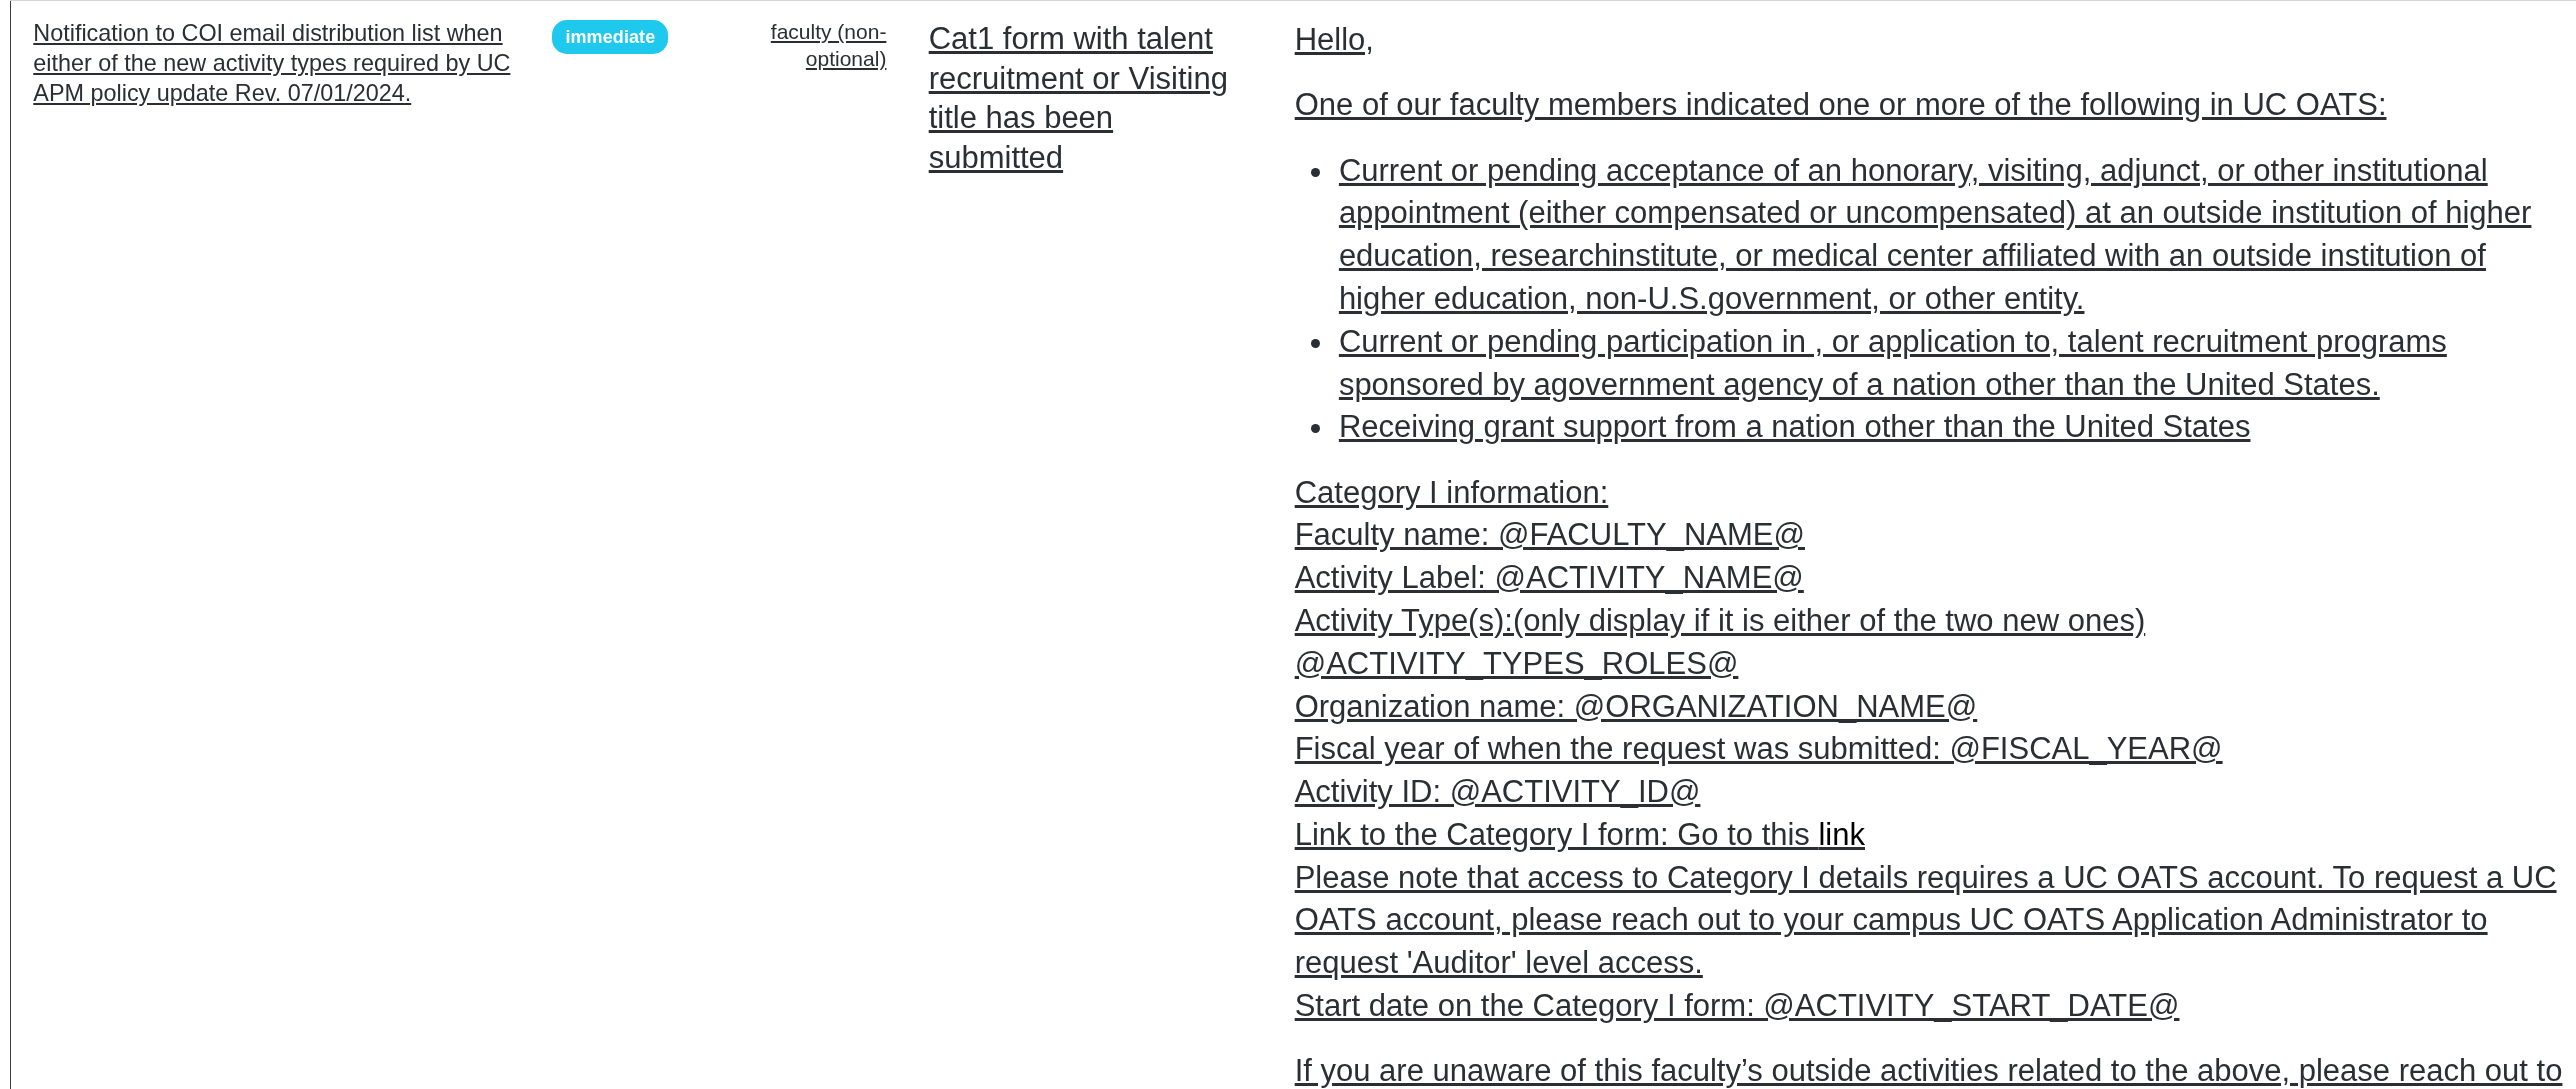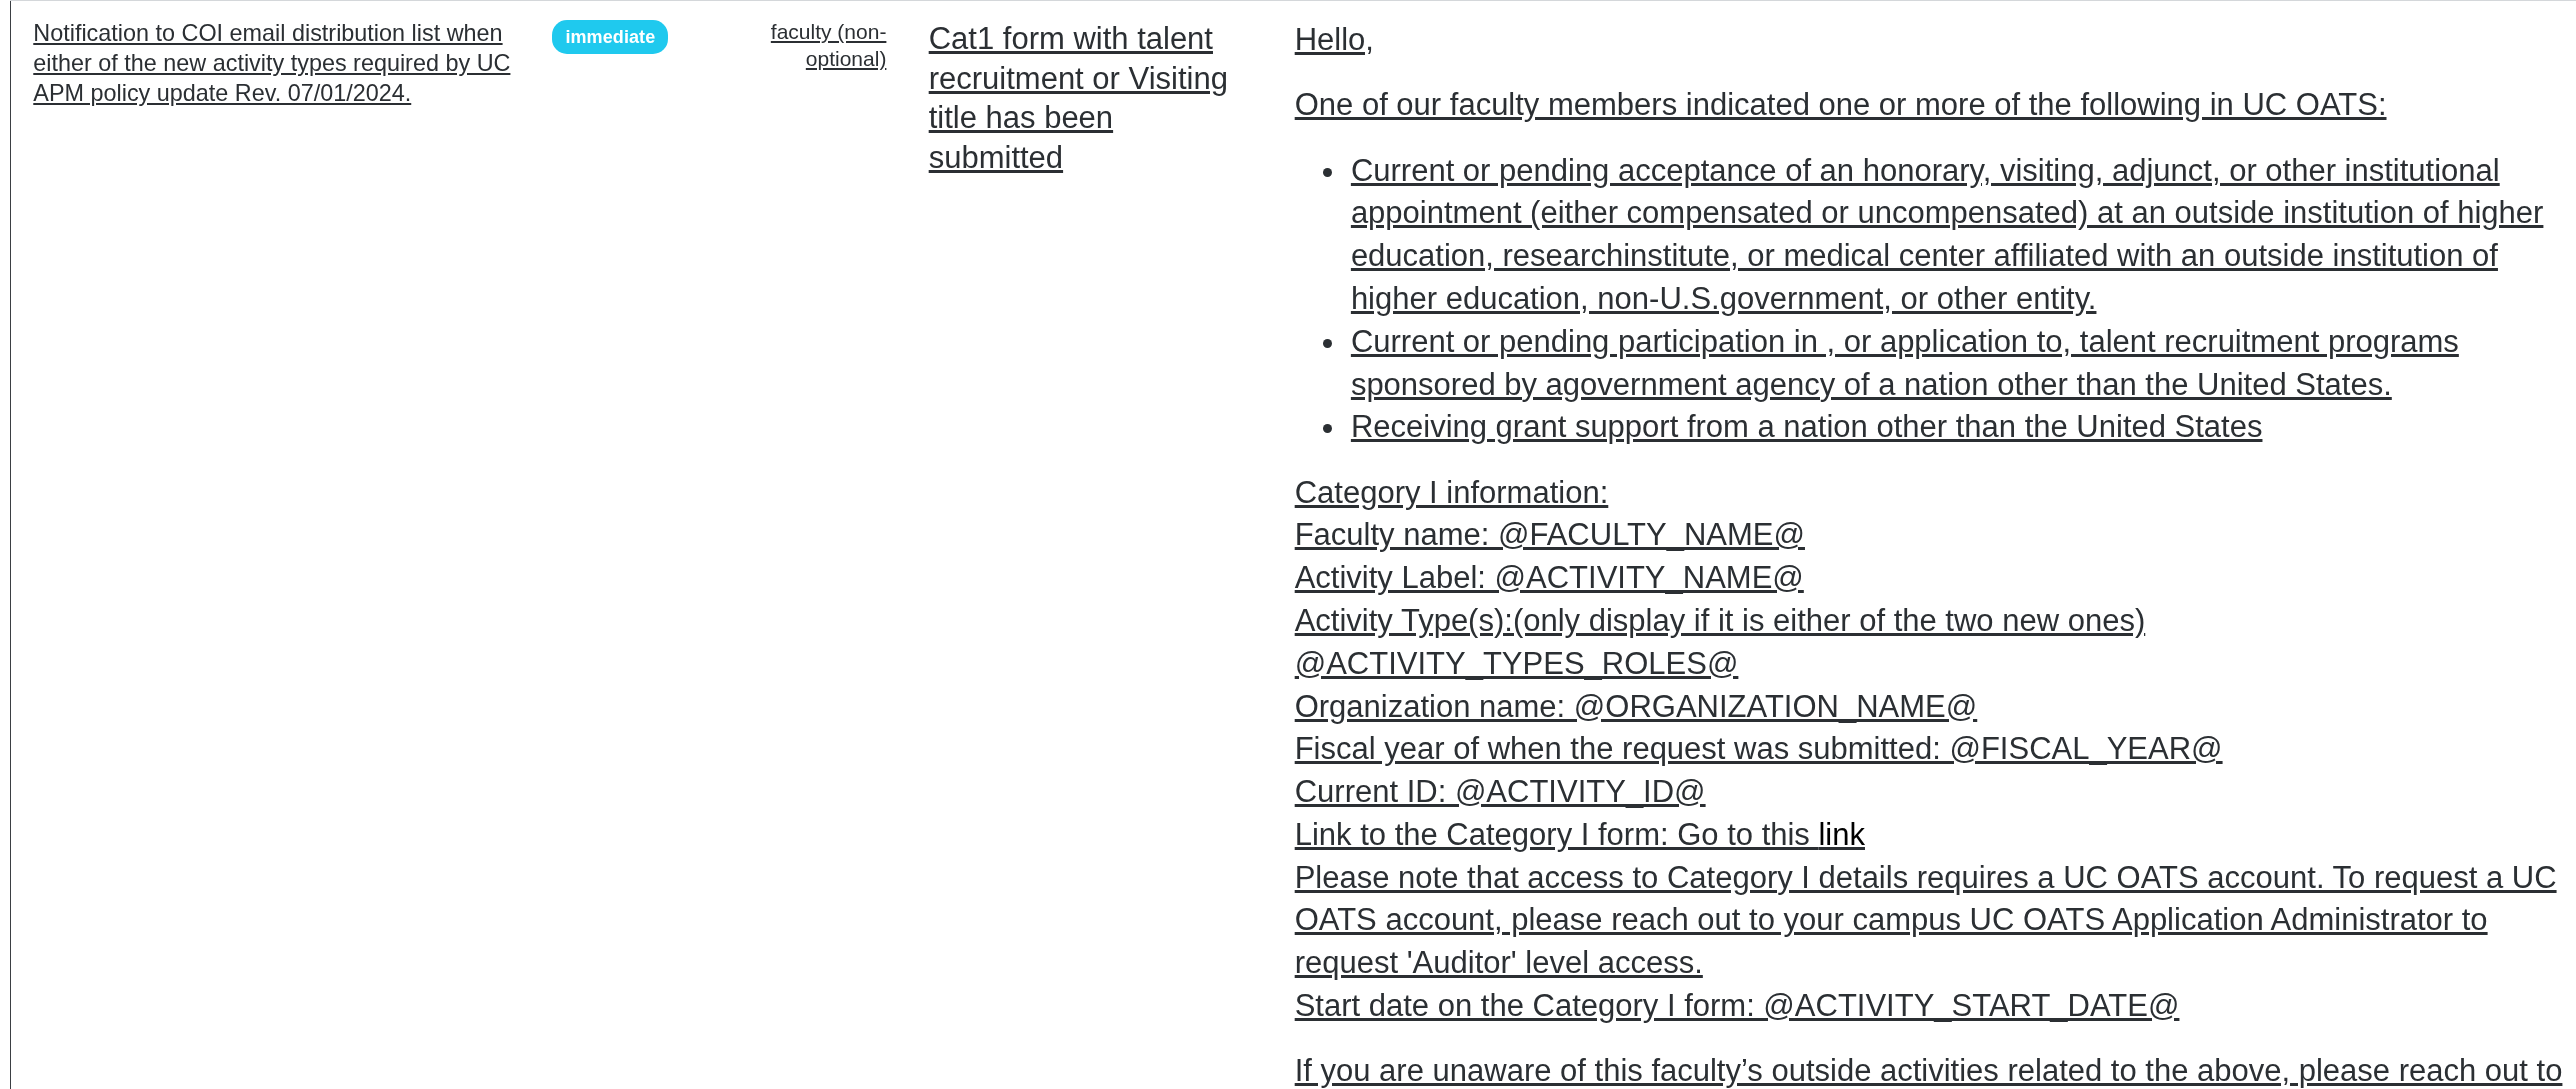--- a/index.html
+++ b/index.html
@@ -102,21 +102,21 @@
   .body-cell p.block-end {
     margin: 0 0 22.6px 0;
   }
 
   .body-cell ul {
     margin: 0 0 22.6px 0;
     padding-left: 37px;
     list-style: disc;
   }
   .body-cell ul li {
-    margin: 0 0 0 16px;
+    margin: 0 0 0 4px;
     padding-left: 3.2px;
   }
   .body-cell ul li + li { margin-top: 0; }
 
   .body-cell a.link {
     color: #000000;
     text-decoration: none;
   }
 </style>
 </head>
@@ -164,21 +164,21 @@
               <li>Receiving grant support from a nation other than the United States</li>
             </ul>
 
             <p class="tight">Category I information:</p>
             <p class="tight">Faculty name: @FACULTY_NAME@</p>
             <p class="tight">Activity Label: @ACTIVITY_NAME@</p>
             <p class="tight">Activity Type(s):(only display if it is either of the two new ones)</p>
             <p class="tight">@ACTIVITY_TYPES_ROLES@</p>
             <p class="tight">Organization name: @ORGANIZATION_NAME@</p>
             <p class="tight">Fiscal year of when the request was submitted: @FISCAL_YEAR@</p>
-            <p class="tight">Current ID: @ACTIVITY_ID@</p>
+            <p class="tight">Activity ID: @ACTIVITY_ID@</p>
 
             <p class="tight"><span>Link to the Category I form: Go to this </span><a class="link" href="#">link</a></p>
 
             <p class="tight">Please note that access to Category I details requires a UC OATS account. To request a UC OATS account, please reach out to your campus UC OATS Application Administrator to request 'Auditor' level access.</p>
 
             <p class="block-end">Start date on the Category I form: @ACTIVITY_START_DATE@</p>
 
             <p class="tight">If you are unaware of this faculty’s outside activities related to the above, please reach out to faculty directly with what information you may need</p>
 
           </div>

